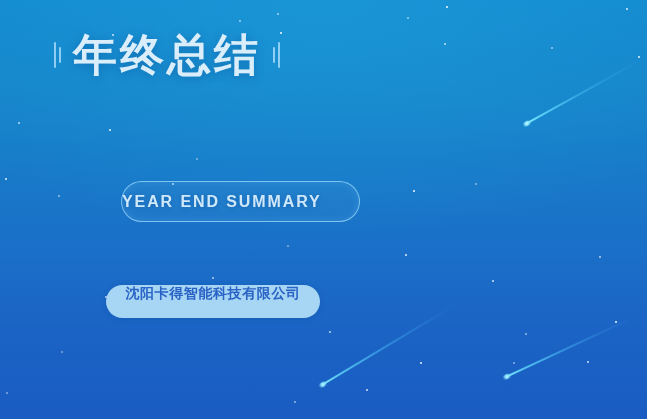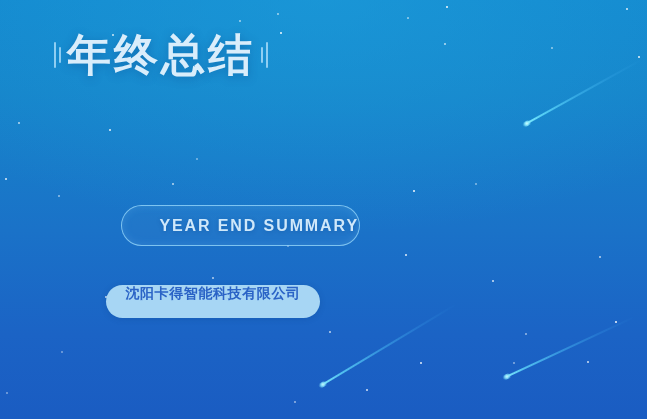--- a/index.html
+++ b/index.html
@@ -61,21 +61,21 @@
     filter: blur(0.6px);
   }
 
   
   .headline-wrap {
     position: absolute;
     left: 16px;
     top: 33px;
     display: flex;
     align-items: center;
-    gap: 6px;
+    gap: 12px;
     padding-left: 38px;
   }
   .tick-group {
     display: flex;
     align-items: center;
     gap: 3px;
     height: 34px;
   }
   .tick {
     width: 2px;
@@ -100,24 +100,23 @@
     position: absolute;
     left: 121px;
     top: 181px;
     width: 239px;
     height: 41px;
     box-sizing: border-box;
     border: 1.4px solid rgba(150,215,250,0.80);
     border-radius: 21px;
     display: flex;
     align-items: center;
-    justify-content: flex-end;
+    justify-content: flex-start;
     background: rgba(255,255,255,0.03);
     box-shadow: 0 0 10px rgba(140,210,255,0.16) inset;
-    margin-top: 24px;
   }
   .en-pill .label {
     font-size: 16px;
     font-weight: 700;
     letter-spacing: 1.9px;
     color: #cfe8fa;
     white-space: nowrap;
     text-shadow: 0 1px 4px rgba(10,60,130,0.30);
   }
 

